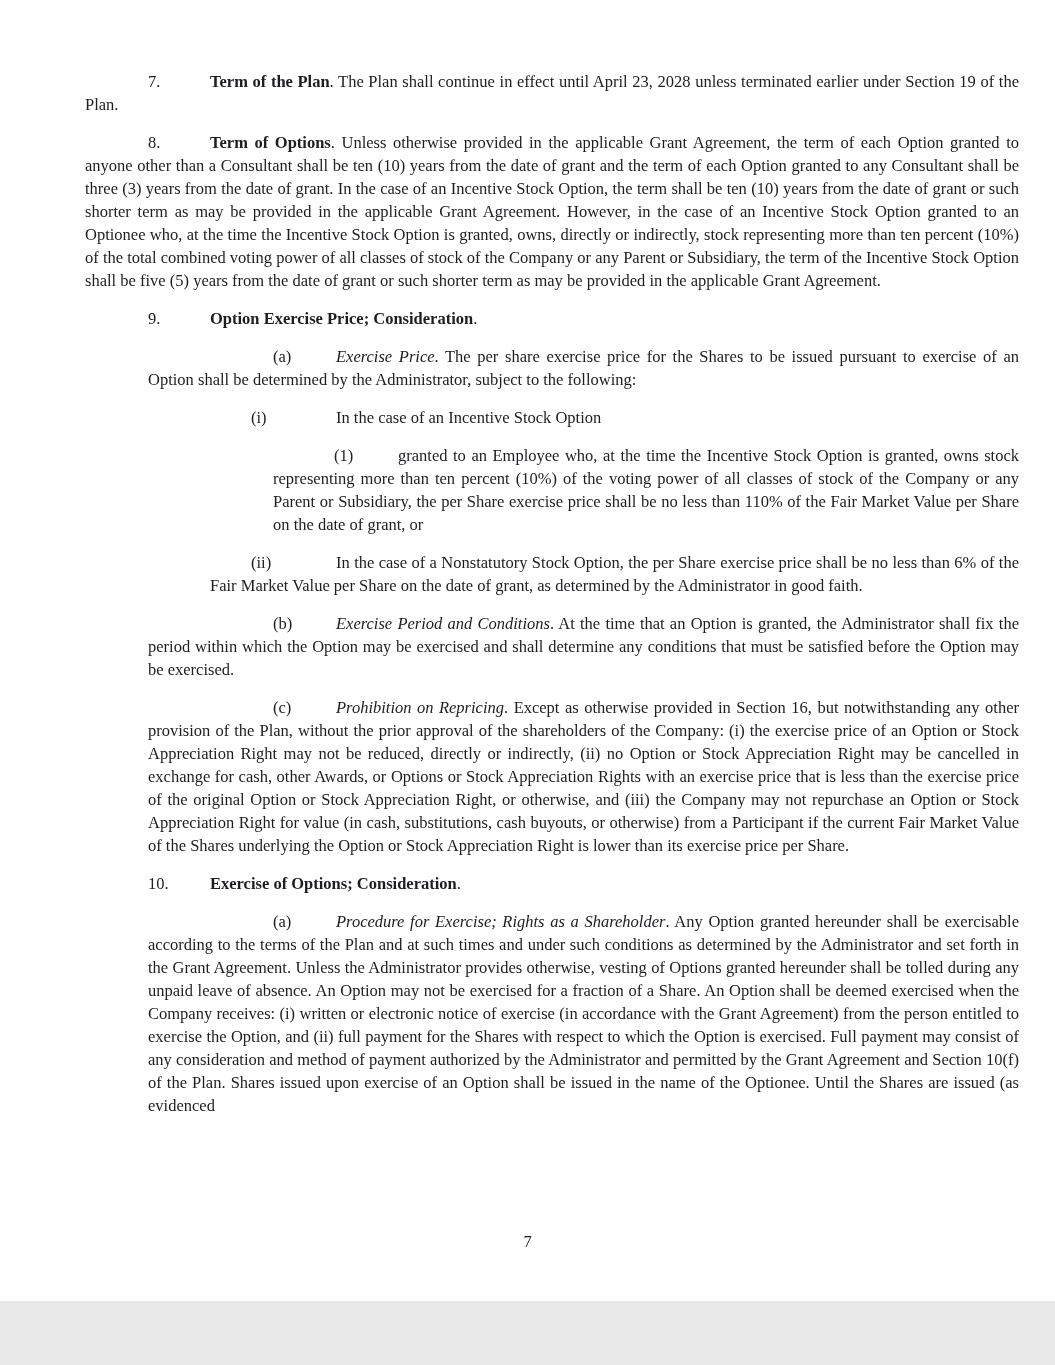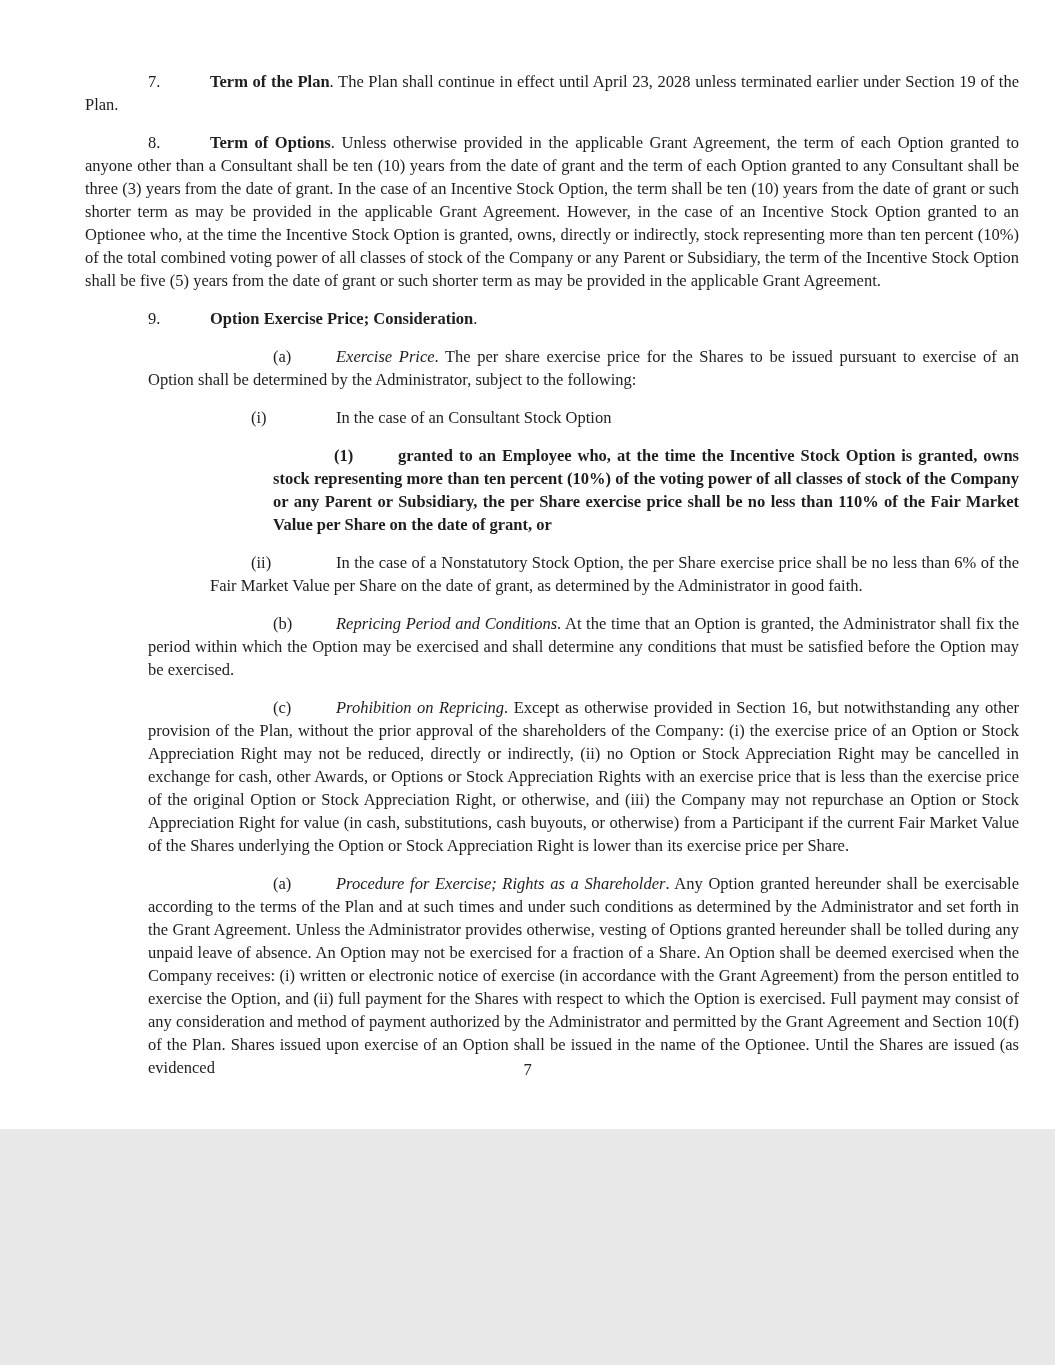--- a/index.html
+++ b/index.html
@@ -3,40 +3,40 @@
 <meta charset="utf-8">
 <style>
   html, body {
     margin: 0;
     padding: 0;
     background: #e8e8e8;
   }
   .page {
     position: relative;
     width: 1055px;
-    height: 1129px;
+    height: 1301px;
     margin: 0 auto;
     background: #ffffff;
     box-sizing: border-box;
     padding: 70px 36px 0 85px;
     overflow: hidden;
     font-family: "Liberation Serif", serif;
     font-size: 16.5px;
     line-height: 23px;
     color: #1d1d22;
   }
   .doc-body p {
     margin: 0 0 15px 0;
     text-align: justify;
   }
   
   .p-sec { text-indent: 63px; }
   .p-a   { padding-left: 63px;  text-indent: 125px; }
   .p-i   { padding-left: 125px; text-indent: 41px;  }
-  .p-1   { padding-left: 188px; text-indent: 61px; font-weight: bold;  }
+  .p-1   { padding-left: 188px; text-indent: 61px;  }
   
   .n-sec { display: inline-block; width: 62px; text-indent: 0; }
   .n-a   { display: inline-block; width: 63px; text-indent: 0; }
   .n-i   { display: inline-block; width: 85px; text-indent: 0; }
   .n-1   { display: inline-block; width: 64px; text-indent: 0; }
   
   .t-b { font-weight: bold; }
   .t-i { font-style: italic; margin-top: 13px; }
   .page-number {
     position: absolute;
@@ -56,30 +56,31 @@
   <div class="doc-body">
 
     <p class="p-sec"><span class="n-sec">7.</span><span class="t-b">Term of the Plan</span><span>. The Plan shall continue in effect until April 23, 2028 unless terminated earlier under Section 19 of the Plan.</span></p>
 
     <p class="p-sec"><span class="n-sec">8.</span><span class="t-b">Term of Options</span><span>. Unless otherwise provided in the applicable Grant Agreement, the term of each Option granted to anyone other than a Consultant shall be ten (10) years from the date of grant and the term of each Option granted to any Consultant shall be three (3) years from the date of grant. In the case of an Incentive Stock Option, the term shall be ten (10) years from the date of grant or such shorter term as may be provided in the applicable Grant Agreement. However, in the case of an Incentive Stock Option granted to an Optionee who, at the time the Incentive Stock Option is granted, owns, directly or indirectly, stock representing more than ten percent (10%) of the total combined voting power of all classes of stock of the Company or any Parent or Subsidiary, the term of the Incentive Stock Option shall be five (5) years from the date of grant or such shorter term as may be provided in the applicable Grant Agreement.</span></p>
 
     <p class="p-sec"><span class="n-sec">9.</span><span class="t-b">Option Exercise Price; Consideration</span><span>.</span></p>
 
     <p class="p-a"><span class="n-a">(a)</span><span class="t-i">Exercise Price</span><span>. The per share exercise price for the Shares to be issued pursuant to exercise of an Option shall be determined by the Administrator, subject to the following:</span></p>
 
-    <p class="p-i"><span class="n-i">(i)</span><span>In the case of an Consultant Stock Option</span></p>
+    <p class="p-i"><span class="n-i">(i)</span><span>In the case of an Incentive Stock Option</span></p>
 
     <p class="p-1"><span class="n-1">(1)</span><span>granted to an Employee who, at the time the Incentive Stock Option is granted, owns stock representing more than ten percent (10%) of the voting power of all classes of stock of the Company or any Parent or Subsidiary, the per Share exercise price shall be no less than 110% of the Fair Market Value per Share on the date of grant, or</span></p>
 
 
     <p class="p-i"><span class="n-i">(ii)</span><span>In the case of a Nonstatutory Stock Option, the per Share exercise price shall be no less than 6% of the Fair Market Value per Share on the date of grant, as determined by the Administrator in good faith.</span></p>
 
-    <p class="p-a"><span class="n-a">(b)</span><span class="t-i">Repricing Period and Conditions</span><span>. At the time that an Option is granted, the Administrator shall fix the period within which the Option may be exercised and shall determine any conditions that must be satisfied before the Option may be exercised.</span></p>
+    <p class="p-a"><span class="n-a">(b)</span><span class="t-i">Exercise Period and Conditions</span><span>. At the time that an Option is granted, the Administrator shall fix the period within which the Option may be exercised and shall determine any conditions that must be satisfied before the Option may be exercised.</span></p>
 
     <p class="p-a"><span class="n-a">(c)</span><span class="t-i">Prohibition on Repricing</span><span>. Except as otherwise provided in Section 16, but notwithstanding any other provision of the Plan, without the prior approval of the shareholders of the Company: (i) the exercise price of an Option or Stock Appreciation Right may not be reduced, directly or indirectly, (ii) no Option or Stock Appreciation Right may be cancelled in exchange for cash, other Awards, or Options or Stock Appreciation Rights with an exercise price that is less than the exercise price of the original Option or Stock Appreciation Right, or otherwise, and (iii) the Company may not repurchase an Option or Stock Appreciation Right for value (in cash, substitutions, cash buyouts, or otherwise) from a Participant if the current Fair Market Value of the Shares underlying the Option or Stock Appreciation Right is lower than its exercise price per Share.</span></p>
 
+    <p class="p-sec"><span class="n-sec">10.</span><span class="t-b">Exercise of Options; Consideration</span><span>.</span></p>
 
     <p class="p-a"><span class="n-a">(a)</span><span class="t-i">Procedure for Exercise; Rights as a Shareholder</span><span>. Any Option granted hereunder shall be exercisable according to the terms of the Plan and at such times and under such conditions as determined by the Administrator and set forth in the Grant Agreement. Unless the Administrator provides otherwise, vesting of Options granted hereunder shall be tolled during any unpaid leave of absence. An Option may not be exercised for a fraction of a Share. An Option shall be deemed exercised when the Company receives: (i) written or electronic notice of exercise (in accordance with the Grant Agreement) from the person entitled to exercise the Option, and (ii) full payment for the Shares with respect to which the Option is exercised. Full payment may consist of any consideration and method of payment authorized by the Administrator and permitted by the Grant Agreement and Section 10(f) of the Plan. Shares issued upon exercise of an Option shall be issued in the name of the Optionee. Until the Shares are issued (as evidenced</span></p>
 
   </div>
 
   <div class="page-number">7</div>
 </div>
 
 </body></html>

